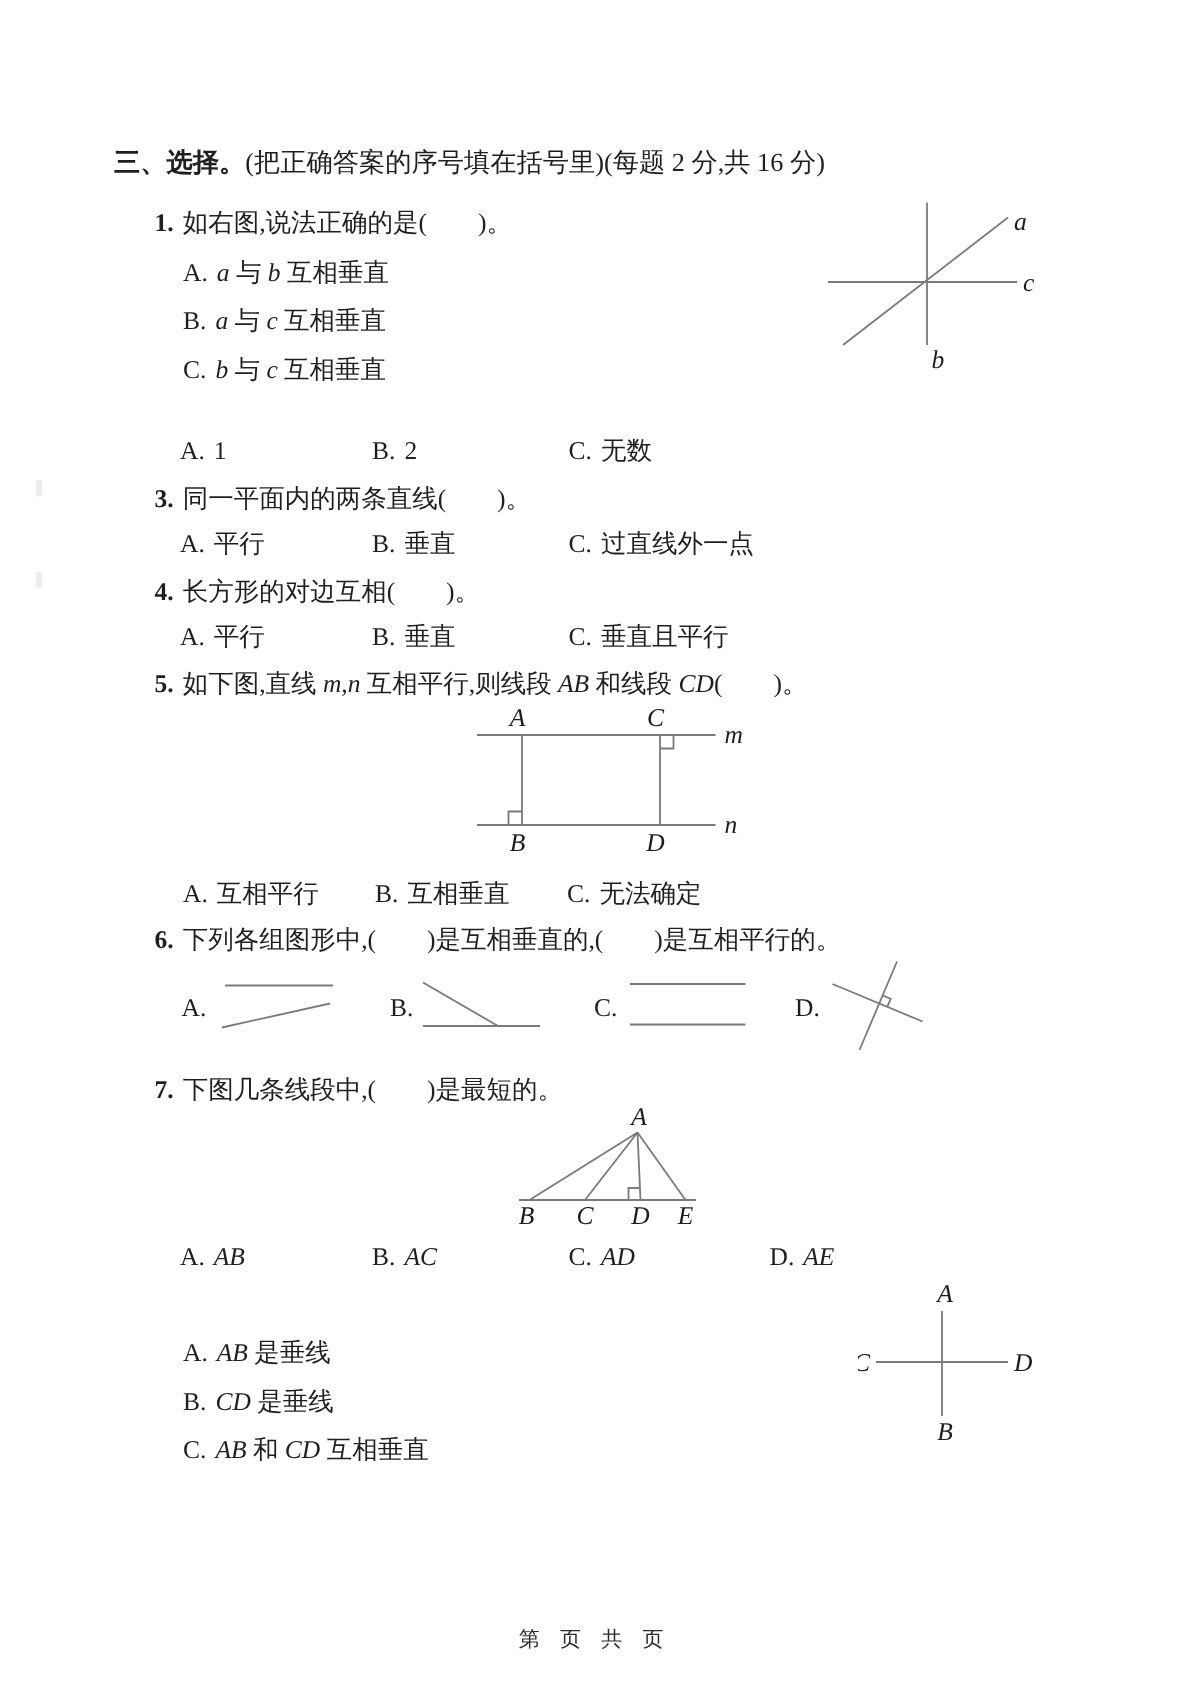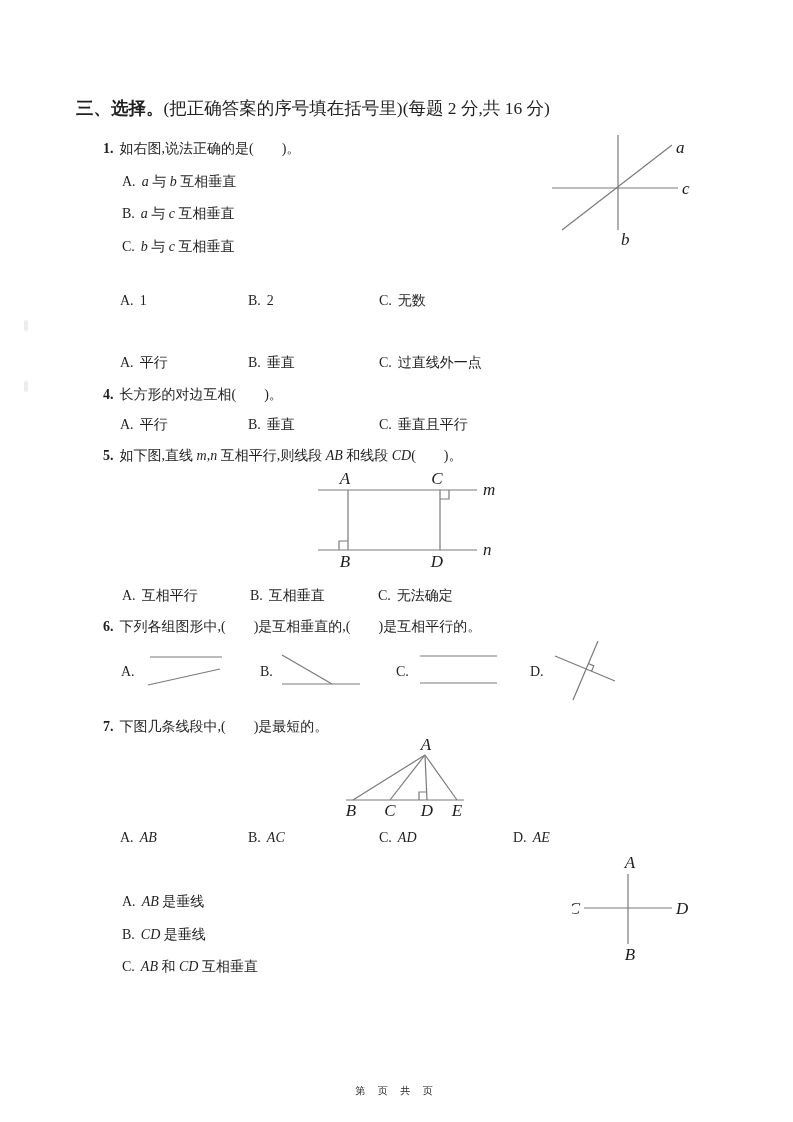--- a/index.html
+++ b/index.html
@@ -7,38 +7,38 @@
     position:relative;
     width:793px;height:1122px;
     background:#ffffff;
     font-family:"Liberation Serif","DejaVu Serif",serif;
     color:#1f1f1f;
     overflow:hidden;
   }
   .line{
     position:absolute;
     white-space:nowrap;
-    font-size:14px;
+    font-size:17px;
     line-height:22px;
     color:#1f1f1f;
   }
   .hdr{font-size:17.5px;}
   .hdr .title{font-weight:700;}
   .qnum{font-weight:700;margin-right:6px;}
   .optlabel{margin-right:6px;}
   i{font-family:"Liberation Serif","DejaVu Serif",serif;font-style:italic;}
   .fig{position:absolute;}
   .fig line,.fig path,.fig polyline{stroke:#7a7a7a;stroke-width:1.2;fill:none;}
   .fig text{font:italic 17px "Liberation Serif","DejaVu Serif",serif;fill:#1c1c1c;}
   .edge-artifact{
     position:absolute;width:4px;height:11px;background:#ececec;border-radius:2px;
   }
   .footer{
     position:absolute;left:0;width:100%;text-align:center;
-    font-size:10px;letter-spacing:5px;color:#2a2a2a;
+    font-size:14px;letter-spacing:5px;color:#2a2a2a;
   }
 </style>
 </head>
 <body>
 
 <div id="page">
 
   <div class="line hdr" style="left:76px;top:97px">
     <span class="title">三、选择。</span><span>(把正确答案的序号填在括号里)(每题 2 分,共 16 分)</span>
   </div>
@@ -71,20 +71,23 @@
   <div class="line" style="left:120px;top:290px">
     <span class="optlabel">A.</span><span>1</span>
   </div>
   <div class="line" style="left:248px;top:290px">
     <span class="optlabel">B.</span><span>2</span>
   </div>
   <div class="line" style="left:379px;top:290px">
     <span class="optlabel">C.</span><span>无数</span>
   </div>
 
+  <div class="line" style="left:103px;top:322px">
+    <span class="qnum">3.</span><span>同一平面内的两条直线(　　)。</span>
+  </div>
   <div class="line" style="left:120px;top:352px">
     <span class="optlabel">A.</span><span>平行</span>
   </div>
   <div class="line" style="left:248px;top:352px">
     <span class="optlabel">B.</span><span>垂直</span>
   </div>
   <div class="line" style="left:379px;top:352px">
     <span class="optlabel">C.</span><span>过直线外一点</span>
   </div>
 

